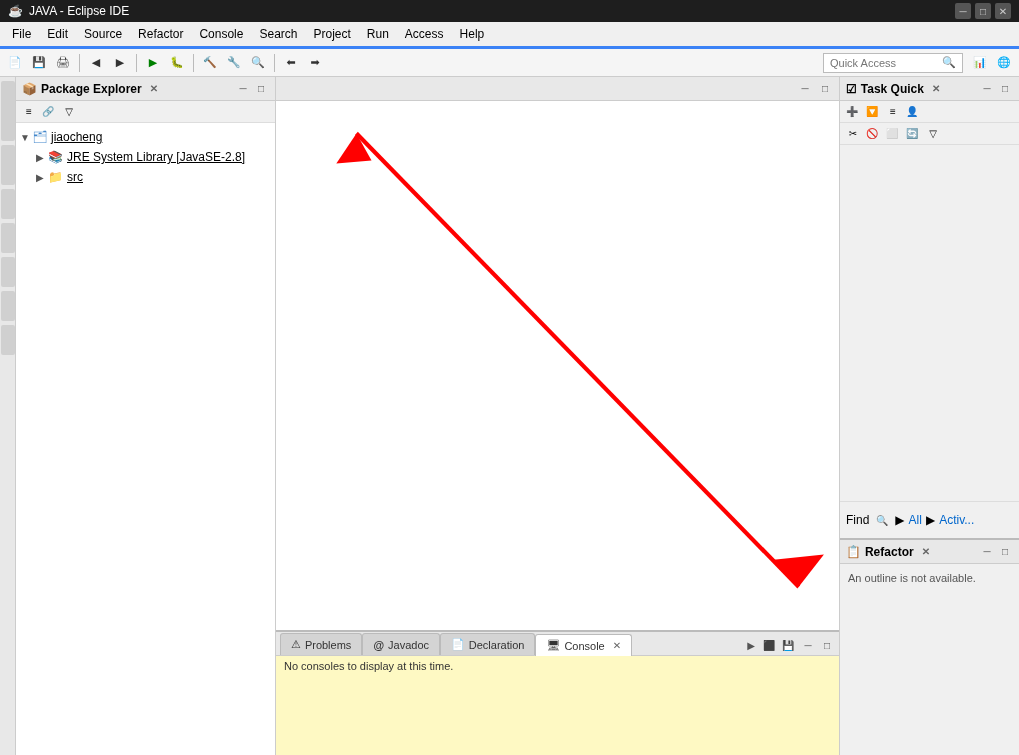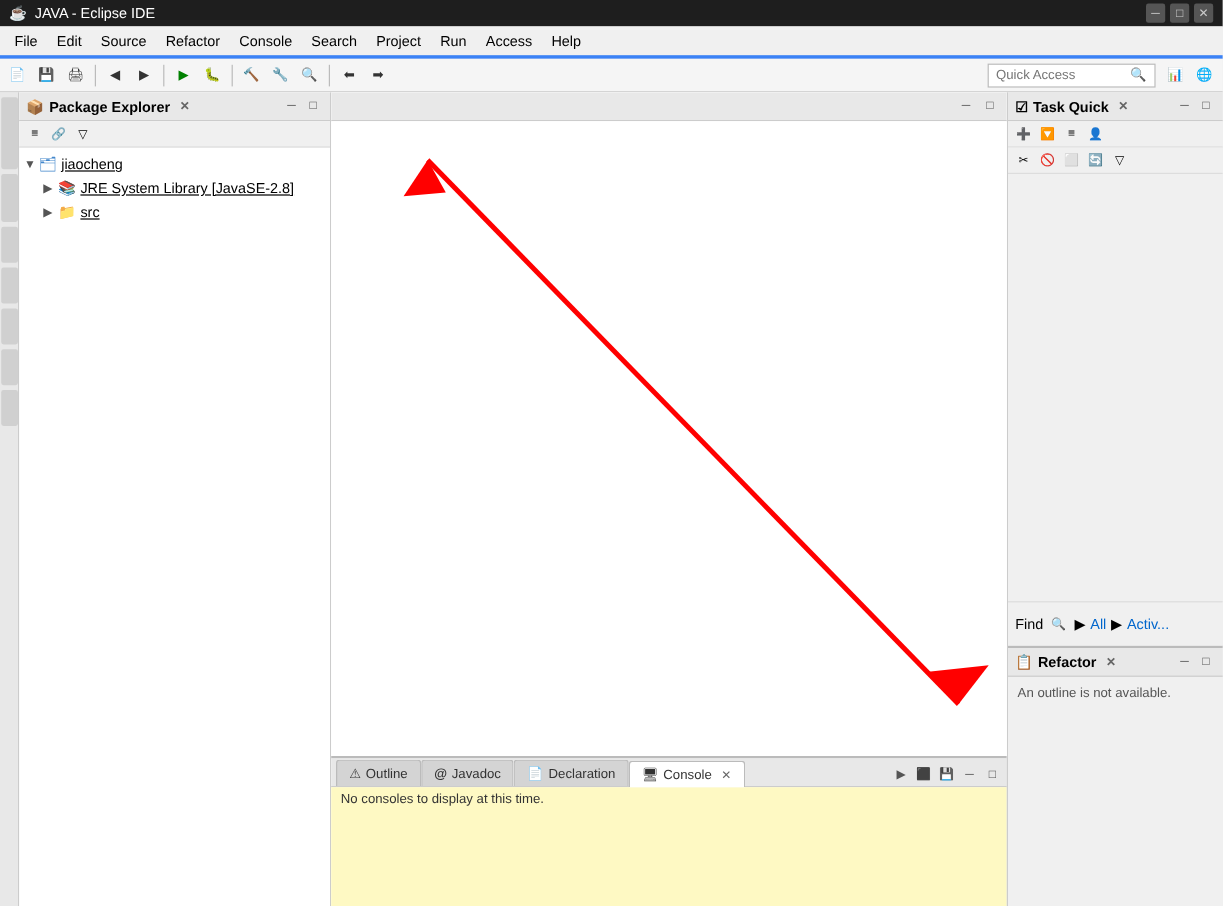--- a/index.html
+++ b/index.html
@@ -458,21 +458,21 @@
           <polygon points="80,30 95,55 60,58" fill="red"></polygon>
         </svg>
       </div>
     </div>
 
     <div class="bottom-panel">
       <div class="bottom-tabs">
         <div class="bottom-tab-group">
           <div class="bottom-tab">
             <span>⚠</span>
-            <span>Outline</span>
+            <span>Problems</span>
           </div>
           <div class="bottom-tab">
             <span style="font-style:italic;font-weight:bold;font-size:11px;">@</span>
             <span>Javadoc</span>
           </div>
           <div class="bottom-tab">
             <span>📄</span>
             <span>Declaration</span>
           </div>
           <div class="bottom-tab active">

